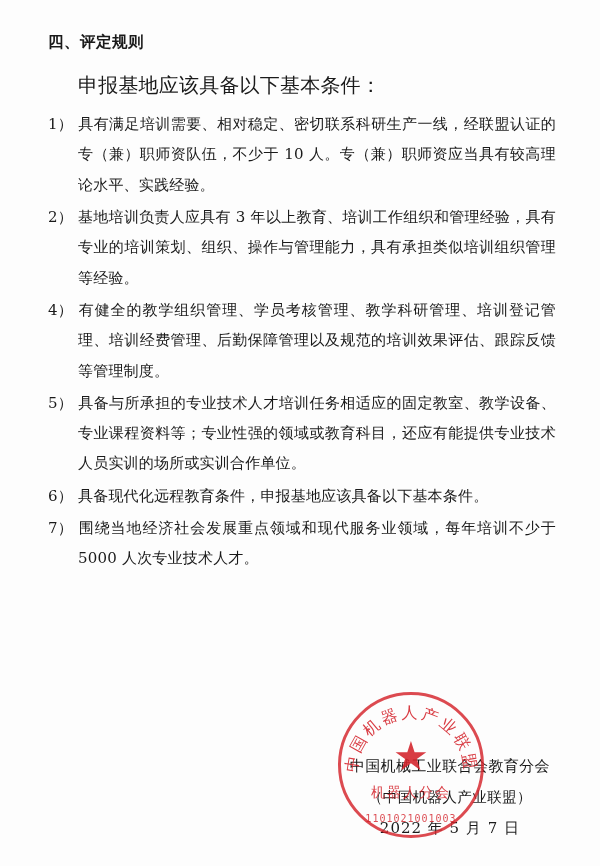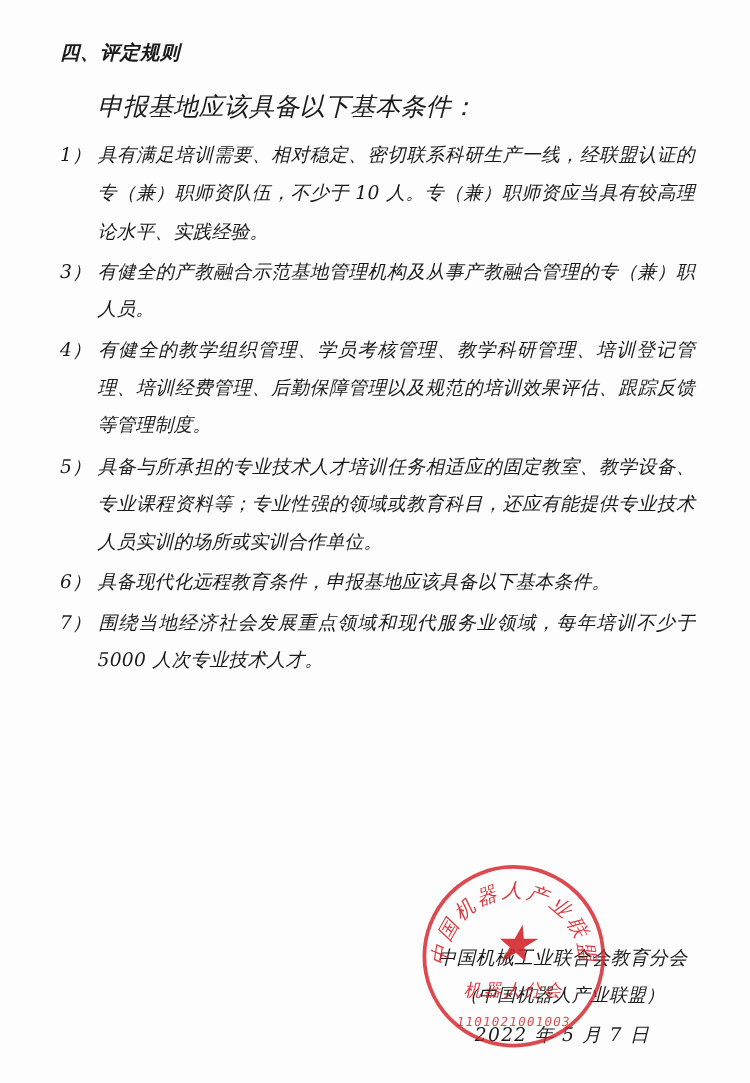--- a/index.html
+++ b/index.html
@@ -14,21 +14,20 @@
     color: #1a1a1a;
     overflow: hidden;
   }
   .page {
     position: relative;
     width: 600px;
     height: 866px;
     box-sizing: border-box;
     padding: 30px 44px 0 48px;
     background: #fdfdfd;
-    font-style: italic;
   }
   .section-title {
     font-size: 15.5px;
     line-height: 1.6;
     margin: 0 0 10px 0;
     letter-spacing: 0.5px;
   }
   .para {
     font-size: 20px;
     line-height: 2.02;
@@ -144,22 +143,22 @@
 <body>
 
 <div class="page">
 
   <h1 class="section-title">四、评定规则</h1>
 
   <p class="para indent">申报基地应该具备以下基本条件：</p>
 
   <p class="list-item"><span class="num">1）</span><span>具有满足培训需要、相对稳定、密切联系科研生产一线，经联盟认证的专（兼）职师资队伍，不少于 10 人。专（兼）职师资应当具有较高理论水平、实践经验。</span></p>
 
+  <p class="list-item"><span class="num">2）</span><span>基地培训负责人应具有 3 年以上教育、培训工作组织和管理经验，具有专业的培训策划、组织、操作与管理能力，具有承担类似培训组织管理等经验。</span></p>
 
-  <p class="list-item"><span class="num">3）</span><span>有健全的产教融合示范基地管理机构及从事产教融合管理的专（兼）职人员。</span></p>
 
   <p class="list-item"><span class="num">4）</span><span>有健全的教学组织管理、学员考核管理、教学科研管理、培训登记管理、培训经费管理、后勤保障管理以及规范的培训效果评估、跟踪反馈等管理制度。</span></p>
 
   <p class="list-item"><span class="num">5）</span><span>具备与所承担的专业技术人才培训任务相适应的固定教室、教学设备、专业课程资料等；专业性强的领域或教育科目，还应有能提供专业技术人员实训的场所或实训合作单位。</span></p>
 
   <p class="list-item"><span class="num">6）</span><span>具备现代化远程教育条件，申报基地应该具备以下基本条件。</span></p>
 
   <p class="list-item"><span class="num">7）</span><span>围绕当地经济社会发展重点领域和现代服务业领域，每年培训不少于 5000 人次专业技术人才。</span></p>
 
   <div class="signature-block">

